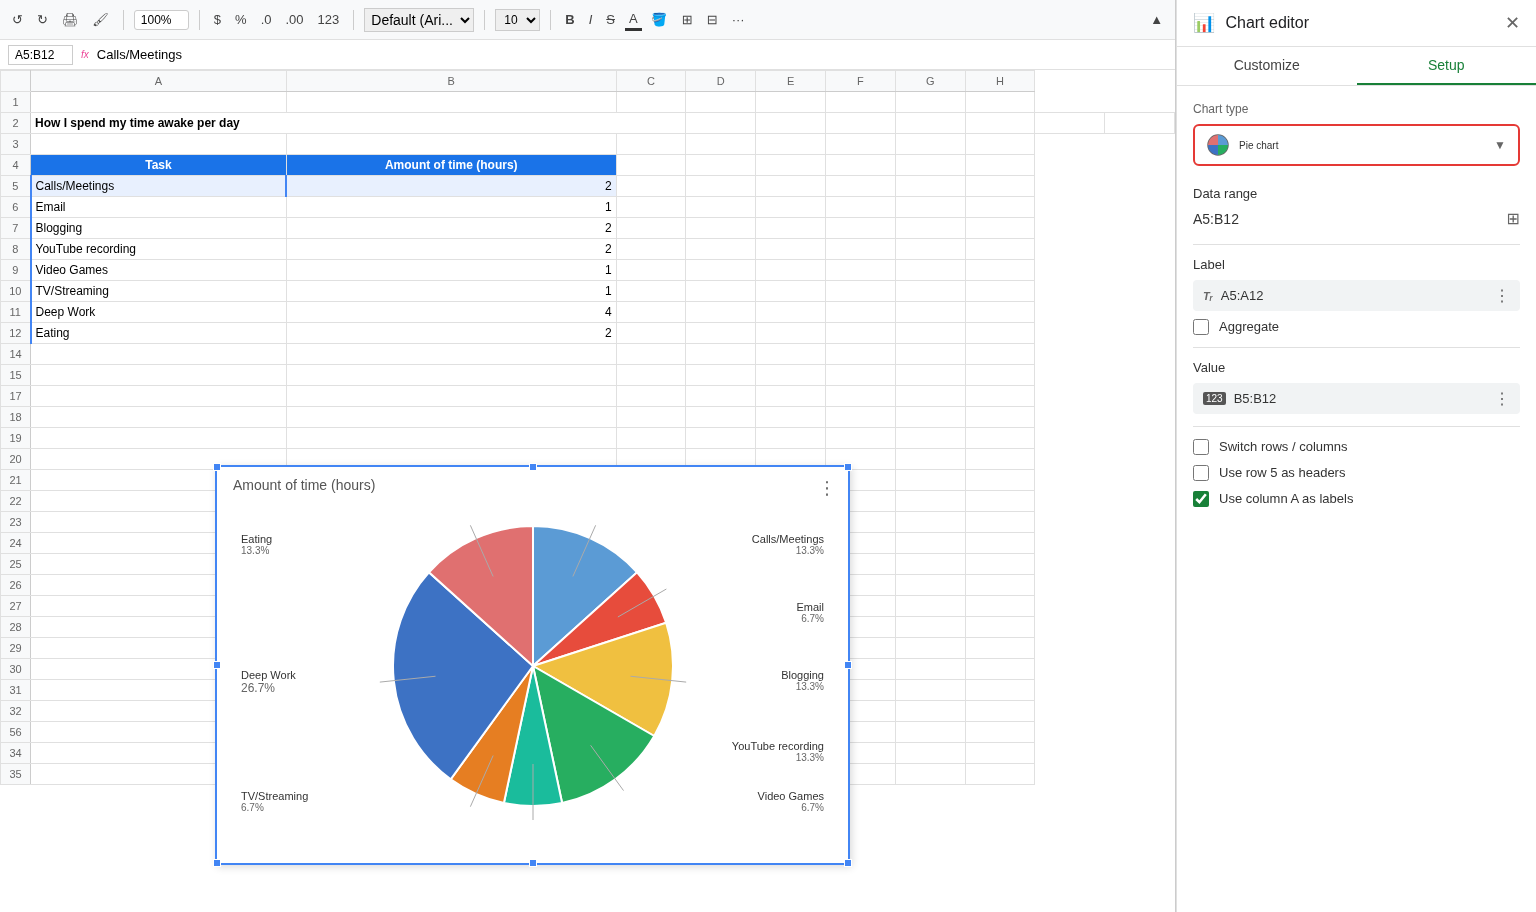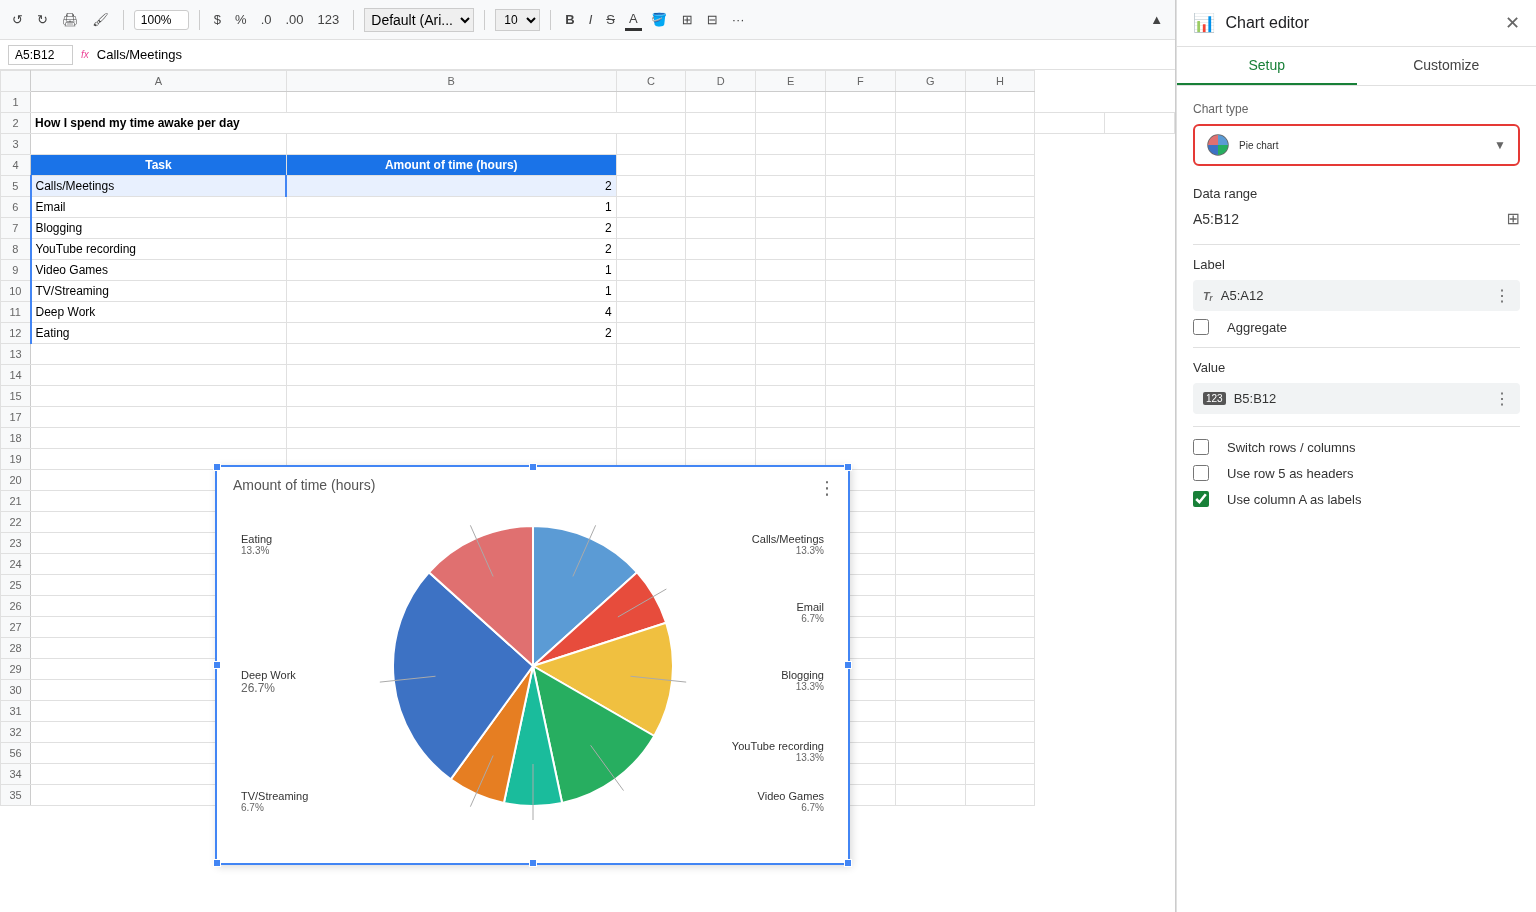--- a/index.html
+++ b/index.html
@@ -77,21 +77,21 @@
     .data-range-text { font-size: 14px; color: #333; }
     .grid-icon-btn { background: none; border: none; cursor: pointer; font-size: 16px; color: #666; }
 
     .subsection-label { font-size: 13px; font-weight: 500; color: #333; margin-bottom: 8px; }
     .field-row { display: flex; align-items: center; justify-content: space-between; background: #f1f3f4; border-radius: 4px; padding: 6px 10px; margin-bottom: 8px; }
     .field-left { display: flex; align-items: center; gap: 8px; }
     .field-icon { font-size: 12px; color: #666; }
     .field-text { font-size: 13px; color: #333; }
     .field-menu { background: none; border: none; cursor: pointer; font-size: 16px; color: #666; }
 
-    .checkbox-row { display: flex; align-items: center; gap: 18px; margin-bottom: 10px; }
+    .checkbox-row { display: flex; align-items: flex-start; gap: 10px; margin-bottom: 10px; }
     .checkbox-row input[type=checkbox] { width: 16px; height: 16px; }
     .checkbox-label { font-size: 13px; color: #333; }
     .checkbox-checked { accent-color: #188038; }
 
     .divider { height: 1px; background: #e0e0e0; margin: 12px 0; }
 
     
     .bold { font-weight: bold; }
   </style>
 </head>
@@ -281,31 +281,20 @@
             <td style="border-left: 2px solid rgb(66, 133, 244);">Eating</td>
             <td style="text-align: right;">2</td>
             <td></td>
             <td></td>
             <td></td>
             <td></td>
             <td></td>
             <td></td>
           </tr>
           <tr>
-            <td class="row-header">13</td>
-            <td></td>
-            <td></td>
-            <td></td>
-            <td></td>
-            <td></td>
-            <td></td>
-            <td></td>
-            <td></td>
-          </tr>
-          <tr>
             <td class="row-header">14</td>
             <td></td>
             <td></td>
             <td></td>
             <td></td>
             <td></td>
             <td></td>
             <td></td>
             <td></td>
           </tr>
@@ -606,22 +595,22 @@
 <div id="chart-editor">
   <div id="editor-header">
     <div id="editor-header-left">
       <span class="editor-icon">📊</span>
       <span class="editor-title">Chart editor</span>
     </div>
     <button class="close-btn">✕</button>
   </div>
 
   <div id="editor-tabs">
+    <div class="editor-tab">Customize</div>
     <div class="editor-tab active">Setup</div>
-    <div class="editor-tab">Customize</div>
   </div>
 
   <div id="editor-body">
 
     <div class="section-label">Chart type</div>
     <div class="chart-type-selector">
       <div class="chart-type-left">
         <svg class="pie-icon" viewBox="0 0 22 22">
           <circle cx="11" cy="11" r="10" fill="none" stroke="#666" stroke-width="1.5"></circle>
           <path d="M11 11 L11 1 A10 10 0 0 1 21 11 Z" fill="#5b9bd5"></path>

